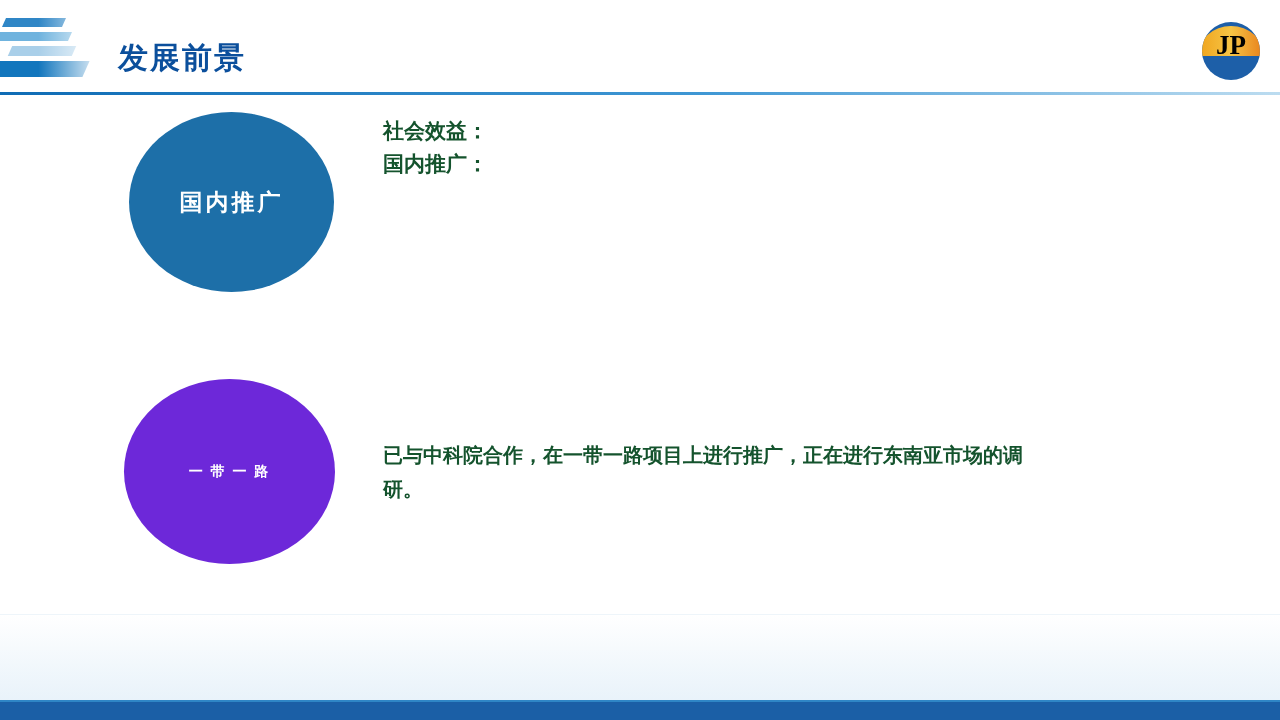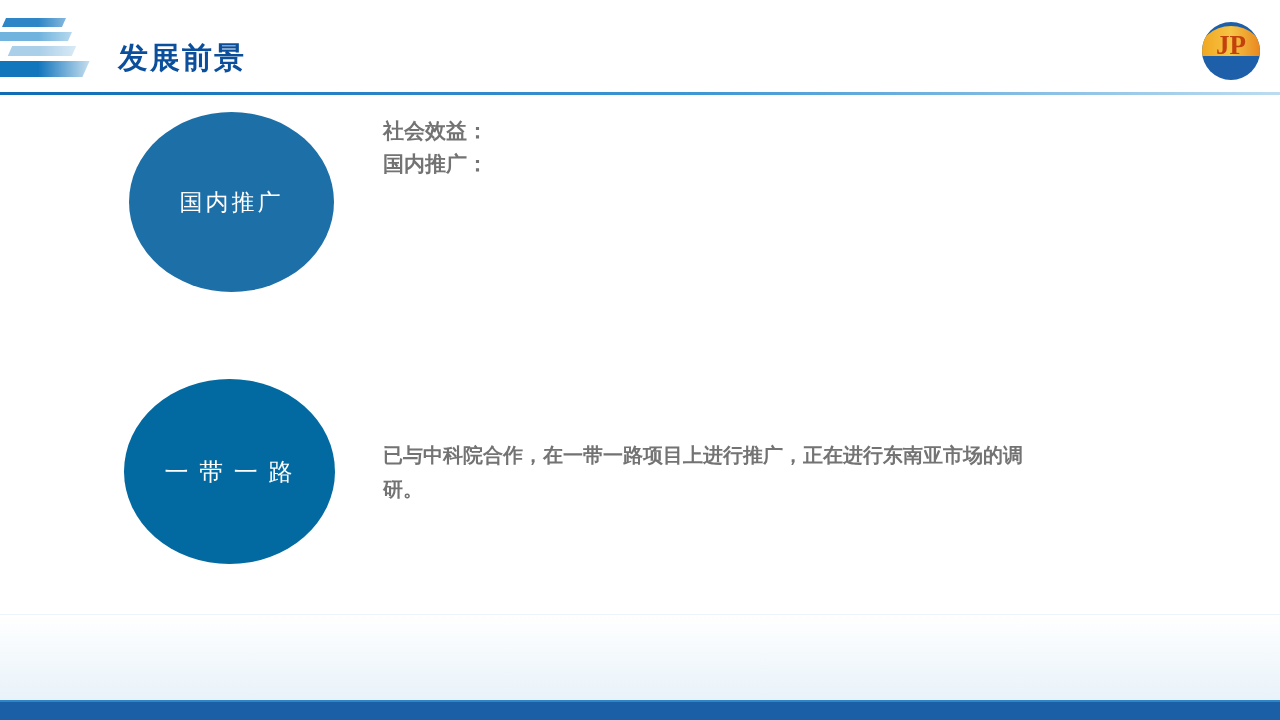--- a/index.html
+++ b/index.html
@@ -88,61 +88,61 @@
     left: -4px; top: 4px;
     width: 66px; height: 30px;
     border-radius: 50% 50% 0 0 / 100% 100% 0 0;
     background: linear-gradient(90deg, #f0a31b 0%, #f6c445 50%, #e87f1a 100%);
   }
   .logo-glyph {
     position: absolute;
     left: 0; top: 8px;
     width: 58px;
     text-align: center;
-    color: #c2410c;
+    color: #000000;
     font-size: 27px;
     font-weight: bold;
     font-family: "Liberation Serif", serif;
   }
 
   
   .content { position: absolute; left: 0; top: 94px; width: 1280px; height: 520px; }
 
   .bubble {
     position: absolute;
     border-radius: 50%;
     display: flex;
     align-items: center;
     justify-content: center;
     color: #ffffff;
-    font-weight: normal;
+    font-weight: bold;
     text-align: center;
   }
   .bubble-1 {
     left: 129px;
     top: 18px;
     width: 205px;
     height: 180px;
     background: #1d6fa8;
     font-size: 23px;
     letter-spacing: 3px;
   }
   .bubble-2 {
     left: 124px;
     top: 285px;
     width: 211px;
     height: 185px;
-    background: #0369a1;
-    font-size: 24px;
+    background: #6d28d9;
+    font-size: 14px;
     letter-spacing: 2px;
   }
 
   .text-block {
     position: absolute;
-    color: #737373;
+    color: #14532d;
     font-weight: bold;
     line-height: 33px;
   }
   .block-1 {
     left: 383px;
     top: 20px;
     width: 680px;
     font-size: 21px;
   }
   .block-2 {

